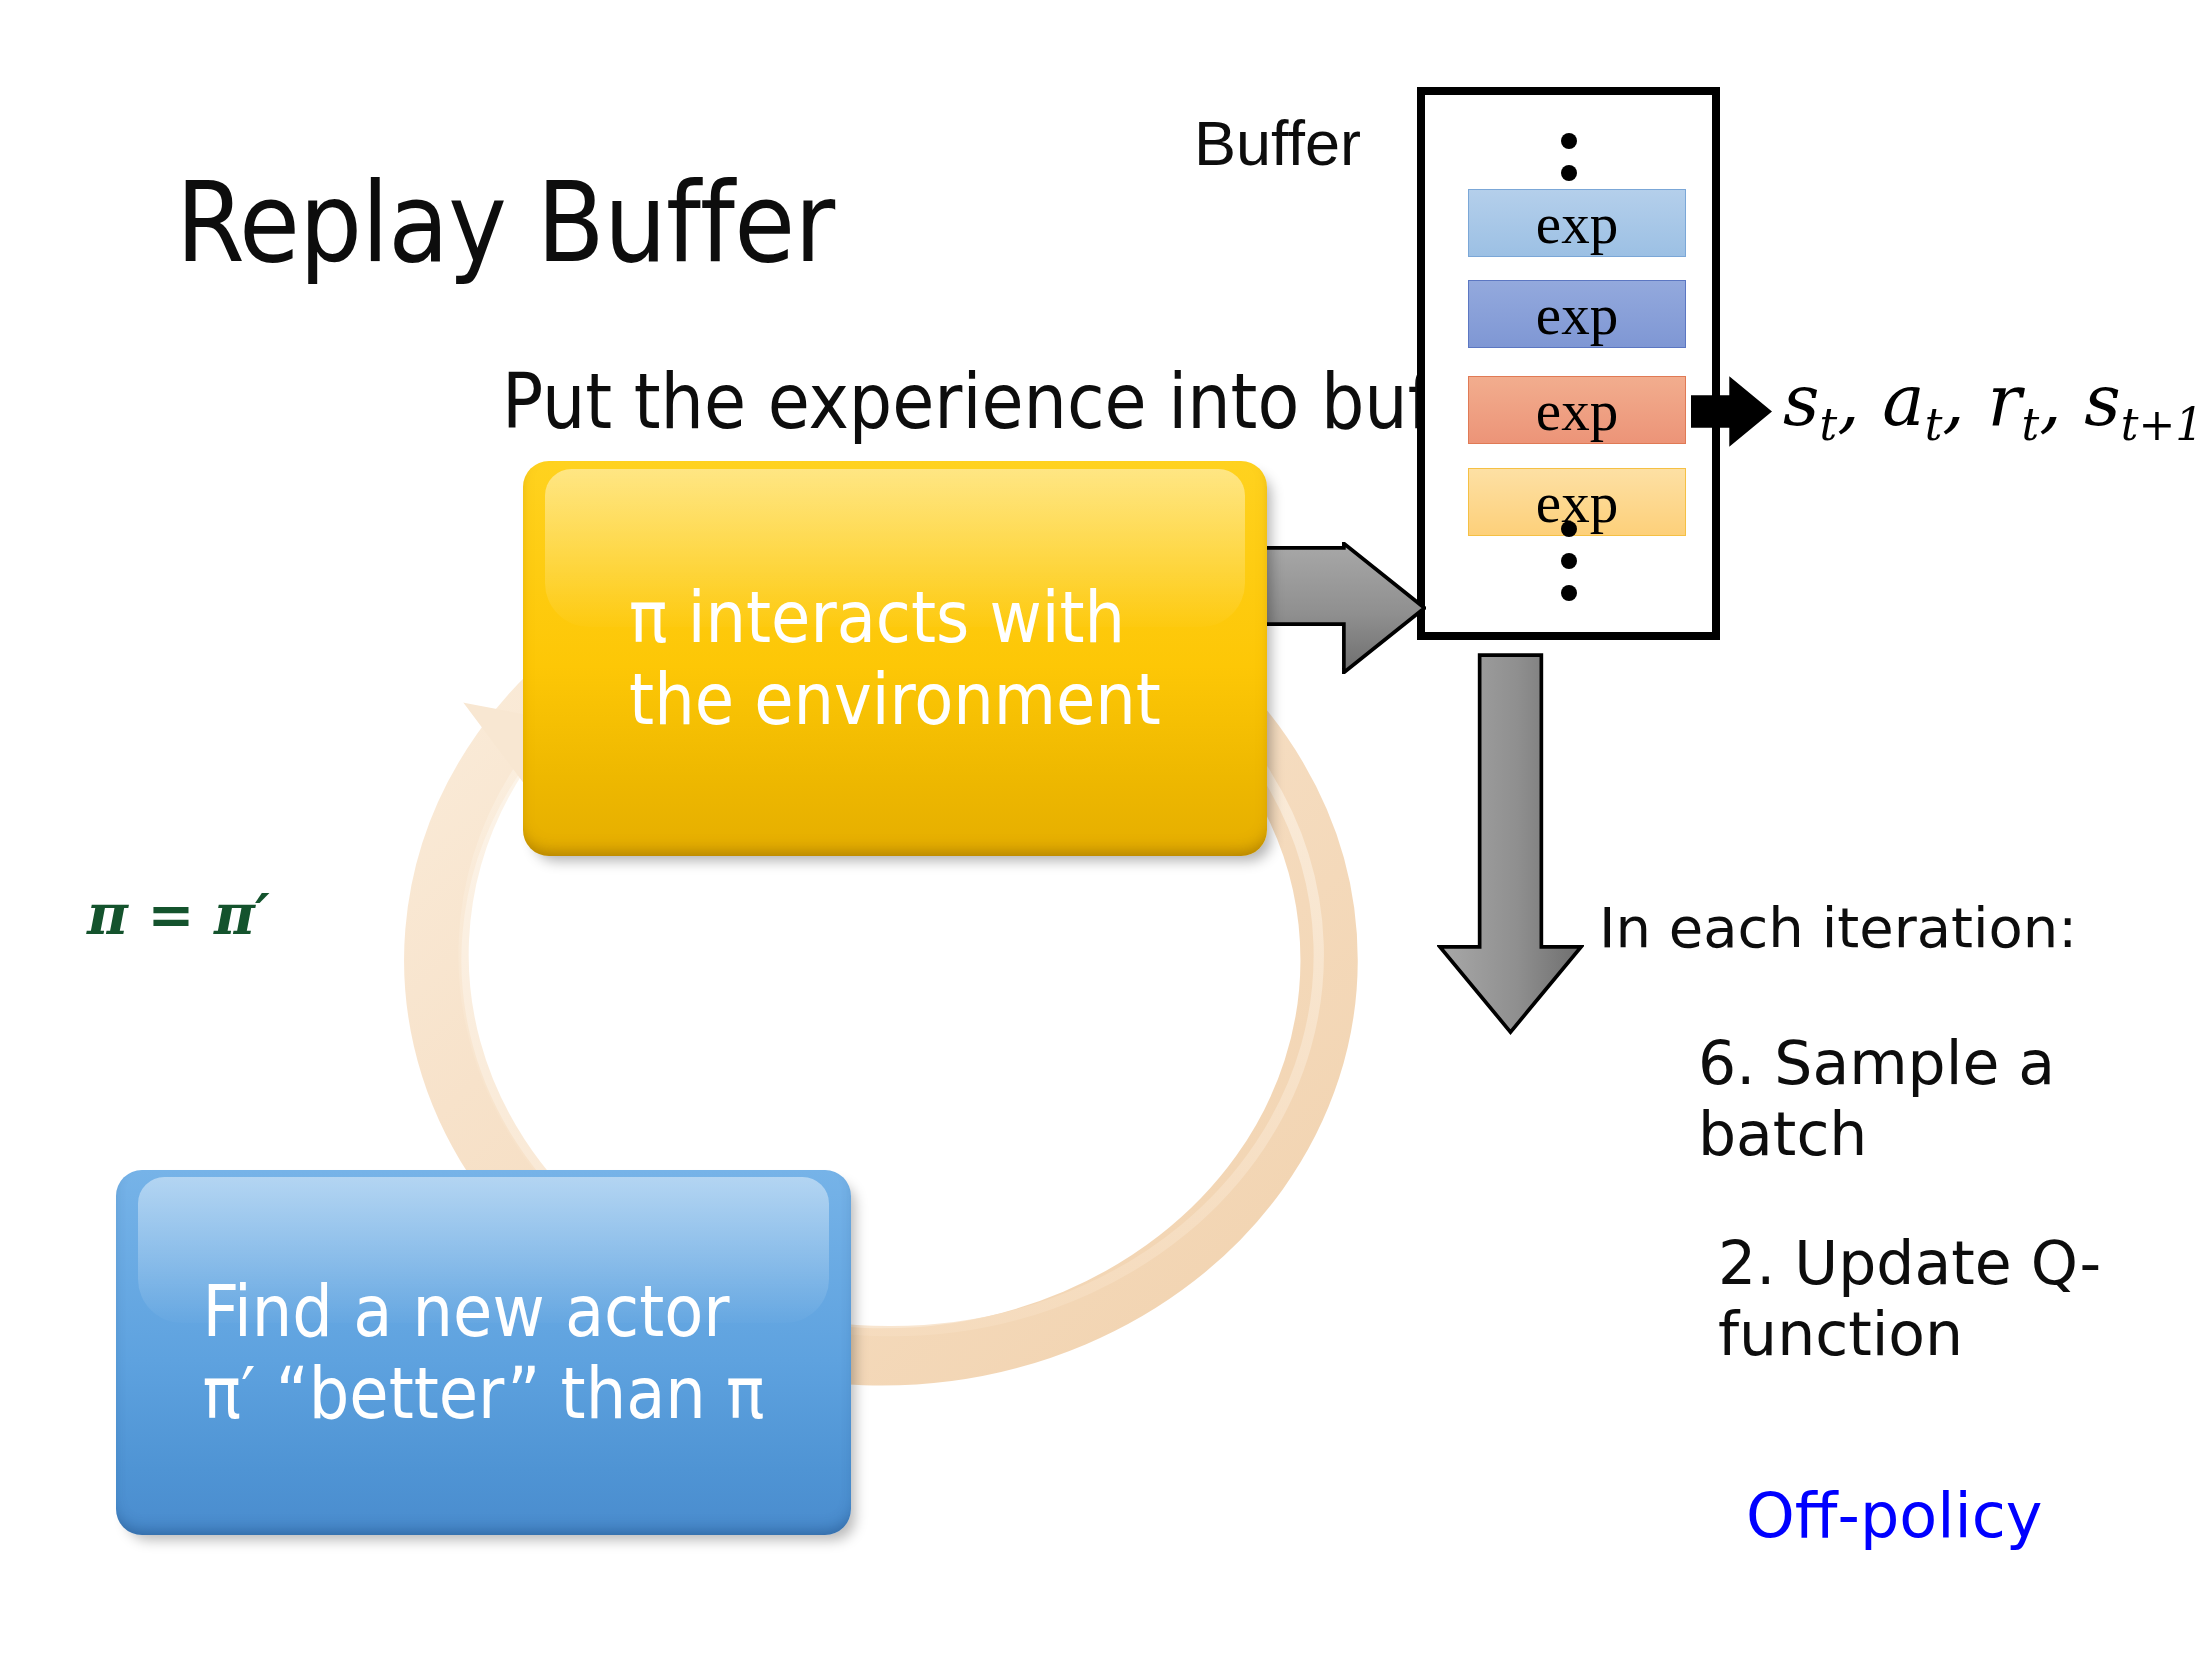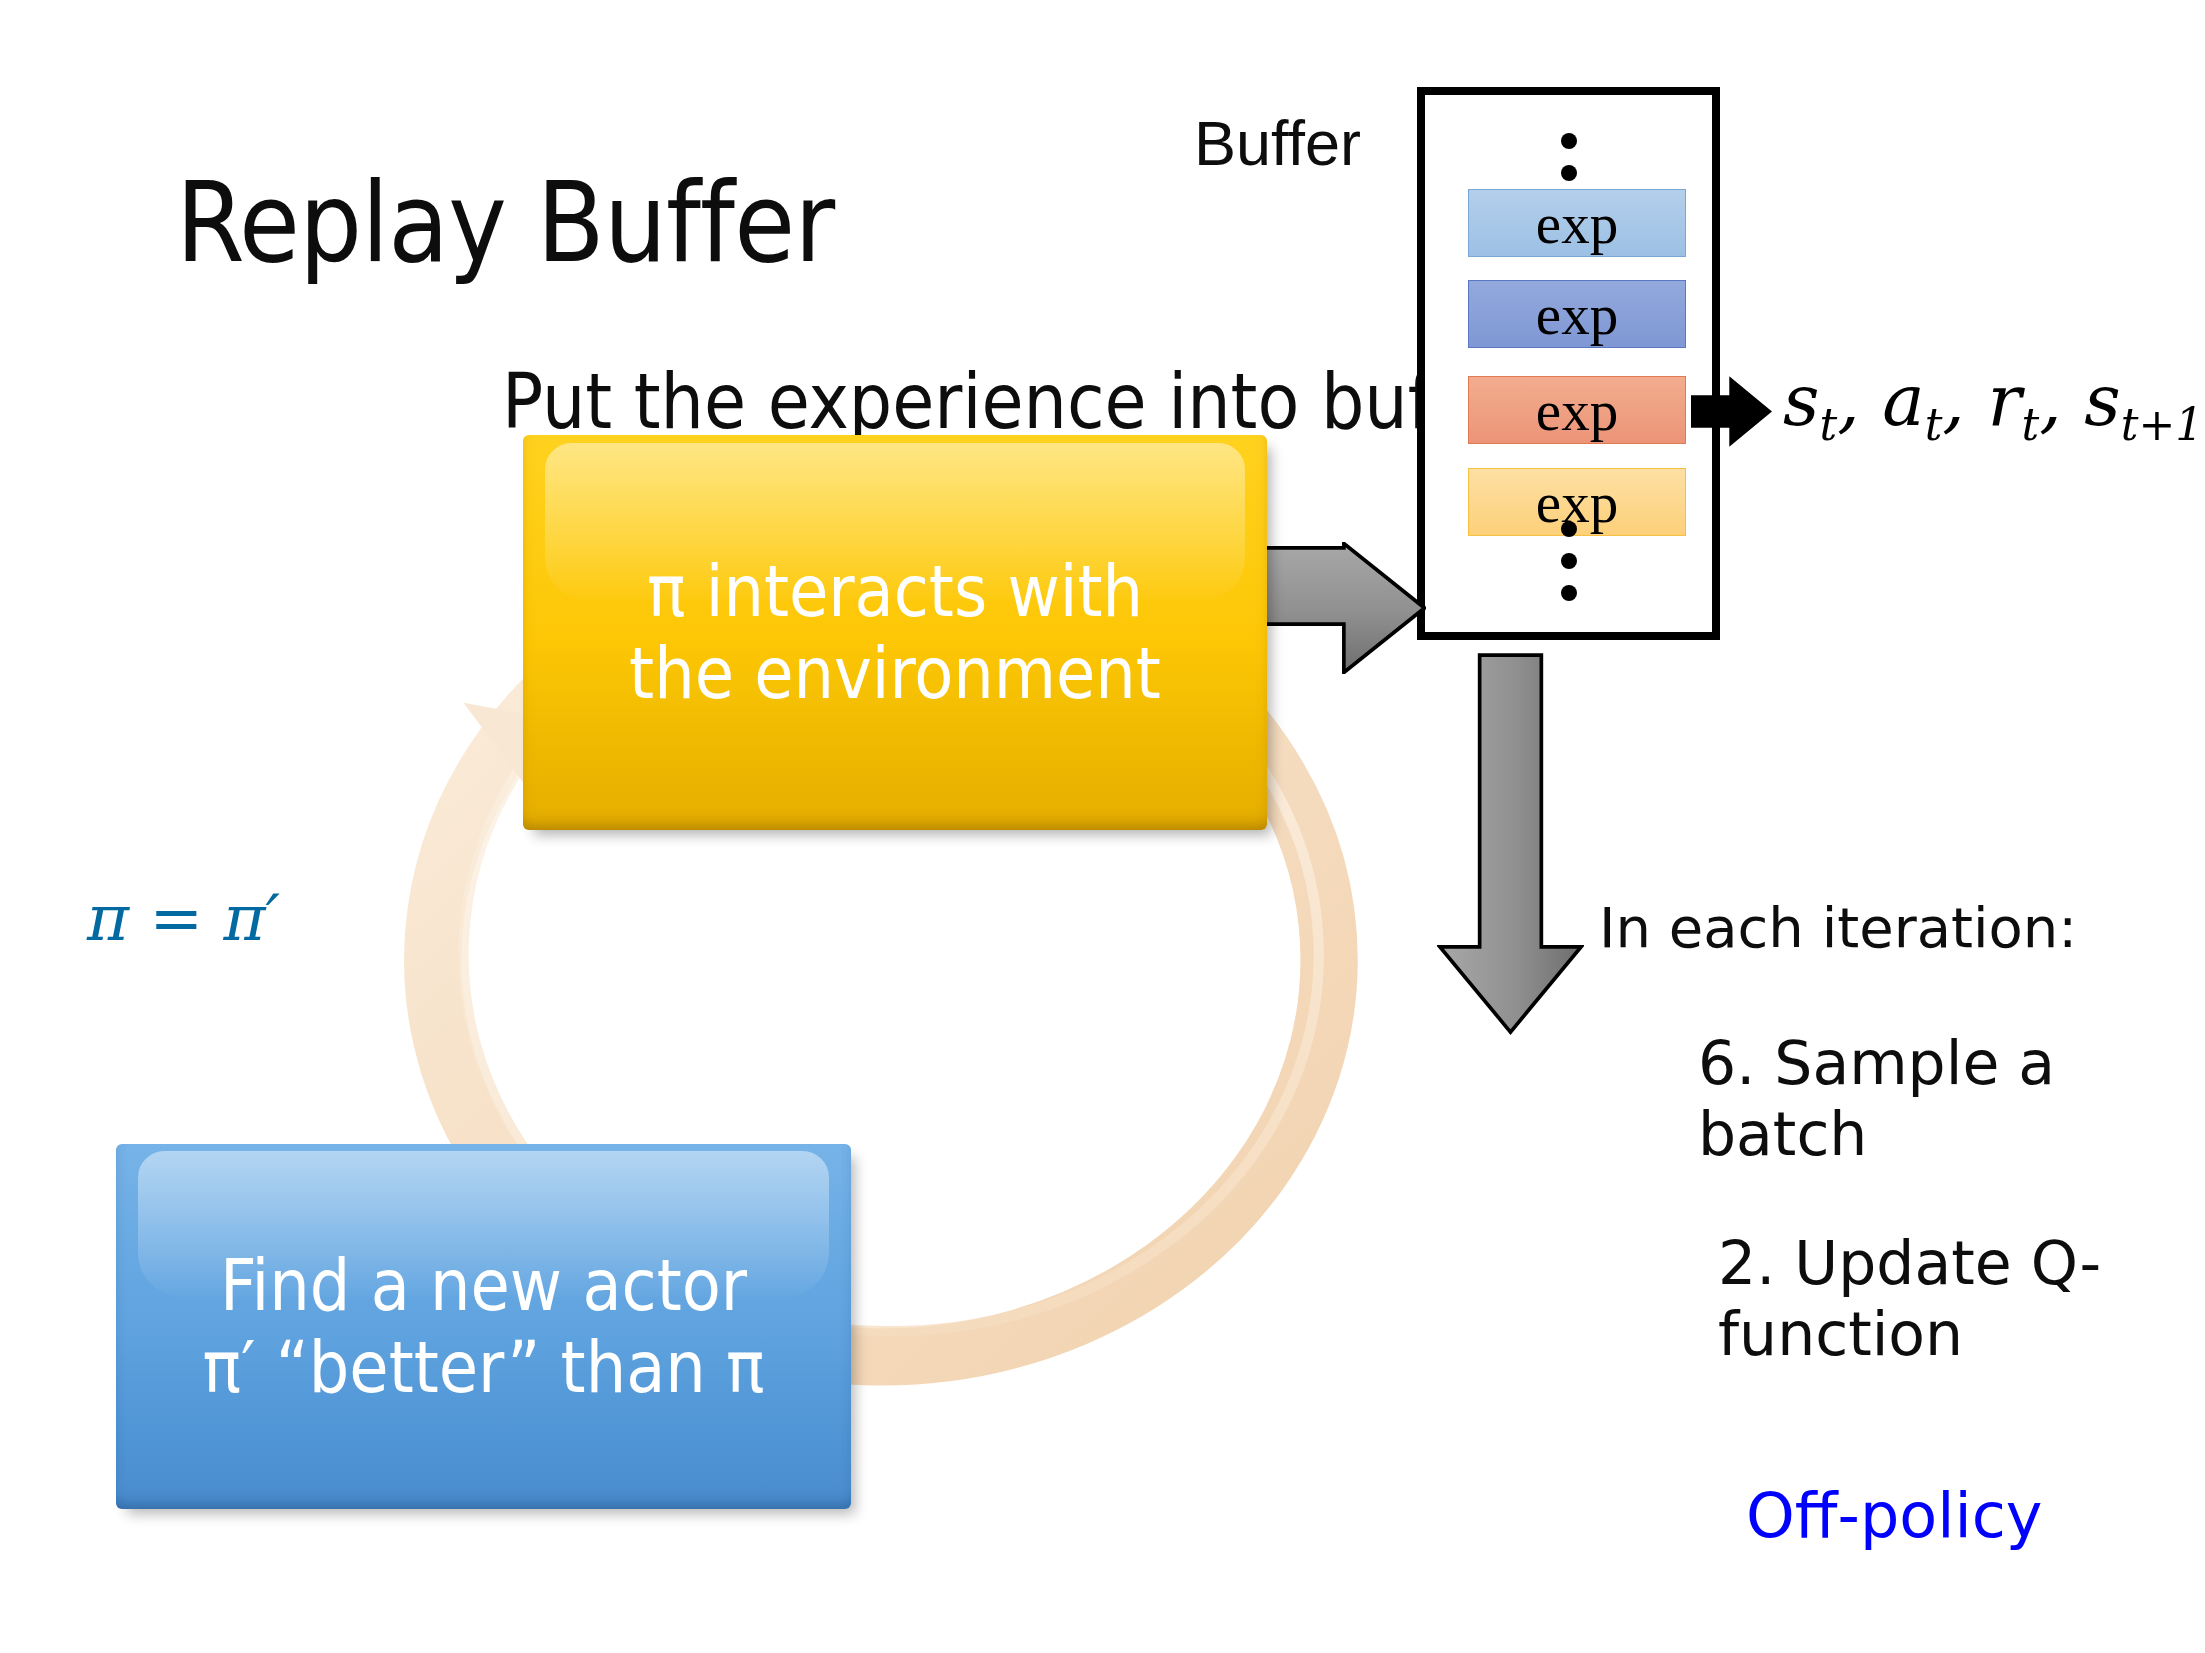--- a/index.html
+++ b/index.html
@@ -172,40 +172,40 @@
     height: 382px;
   }
 
   
   #pi-eq {
     position: absolute;
     left: 87px;
     top: 886px;
     font-family: "DejaVu Serif", "Liberation Serif", serif;
     font-style: italic;
-    font-weight: normal;
-    font-size: 64px;
-    color: #0369a1;
+    font-weight: bold;
+    font-size: 56px;
+    color: #14532d;
     white-space: nowrap;
     line-height: 1;
   }
 
   
   .rbox {
     position: absolute;
     box-sizing: border-box;
-    border-radius: 6px;
+    border-radius: 26px;
     display: flex;
     align-items: center;
     justify-content: center;
-    text-align: center;
     color: #ffffff;
     font-family: "DejaVu Sans Condensed", "Liberation Sans Narrow", "Liberation Sans", sans-serif;
     font-stretch: condensed;
     line-height: 1.15;
+    margin-top: 26px;
   }
   .rbox .sheen {
     position: absolute;
     left: 3%;
     top: 2%;
     width: 94%;
     height: 40%;
     border-radius: 26.5px 26.5px 44px 44px;
     background: linear-gradient(to bottom, rgba(255,255,255,0.45), rgba(255,255,255,0.02));
     pointer-events: none;

